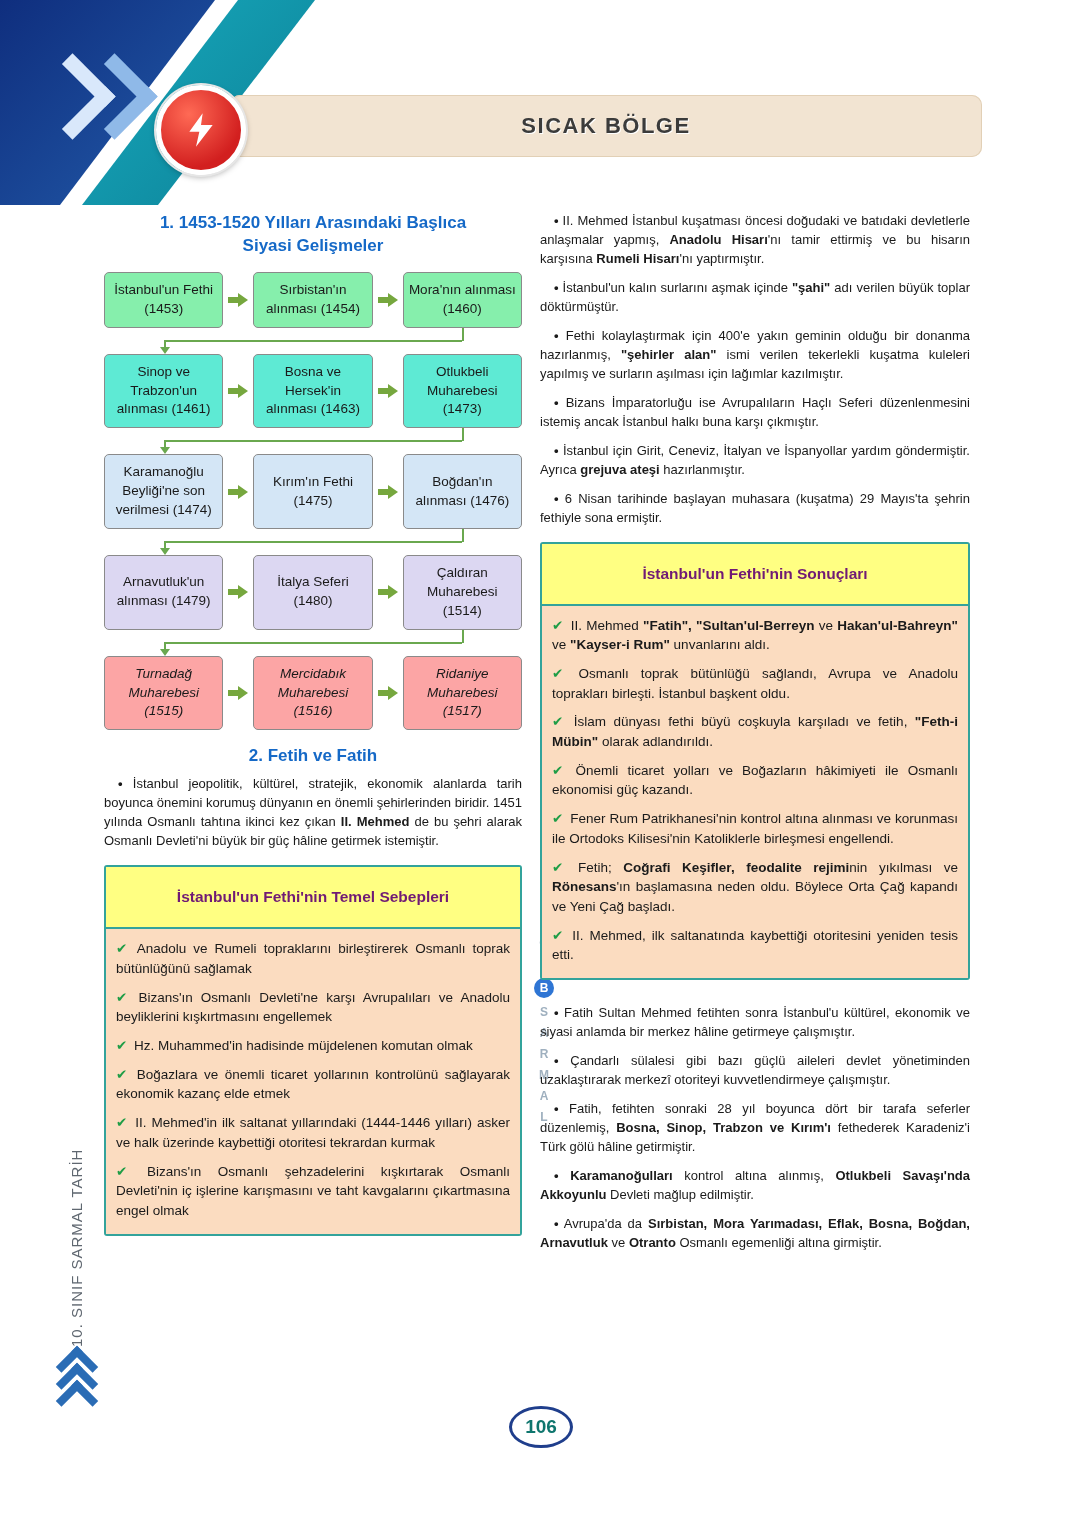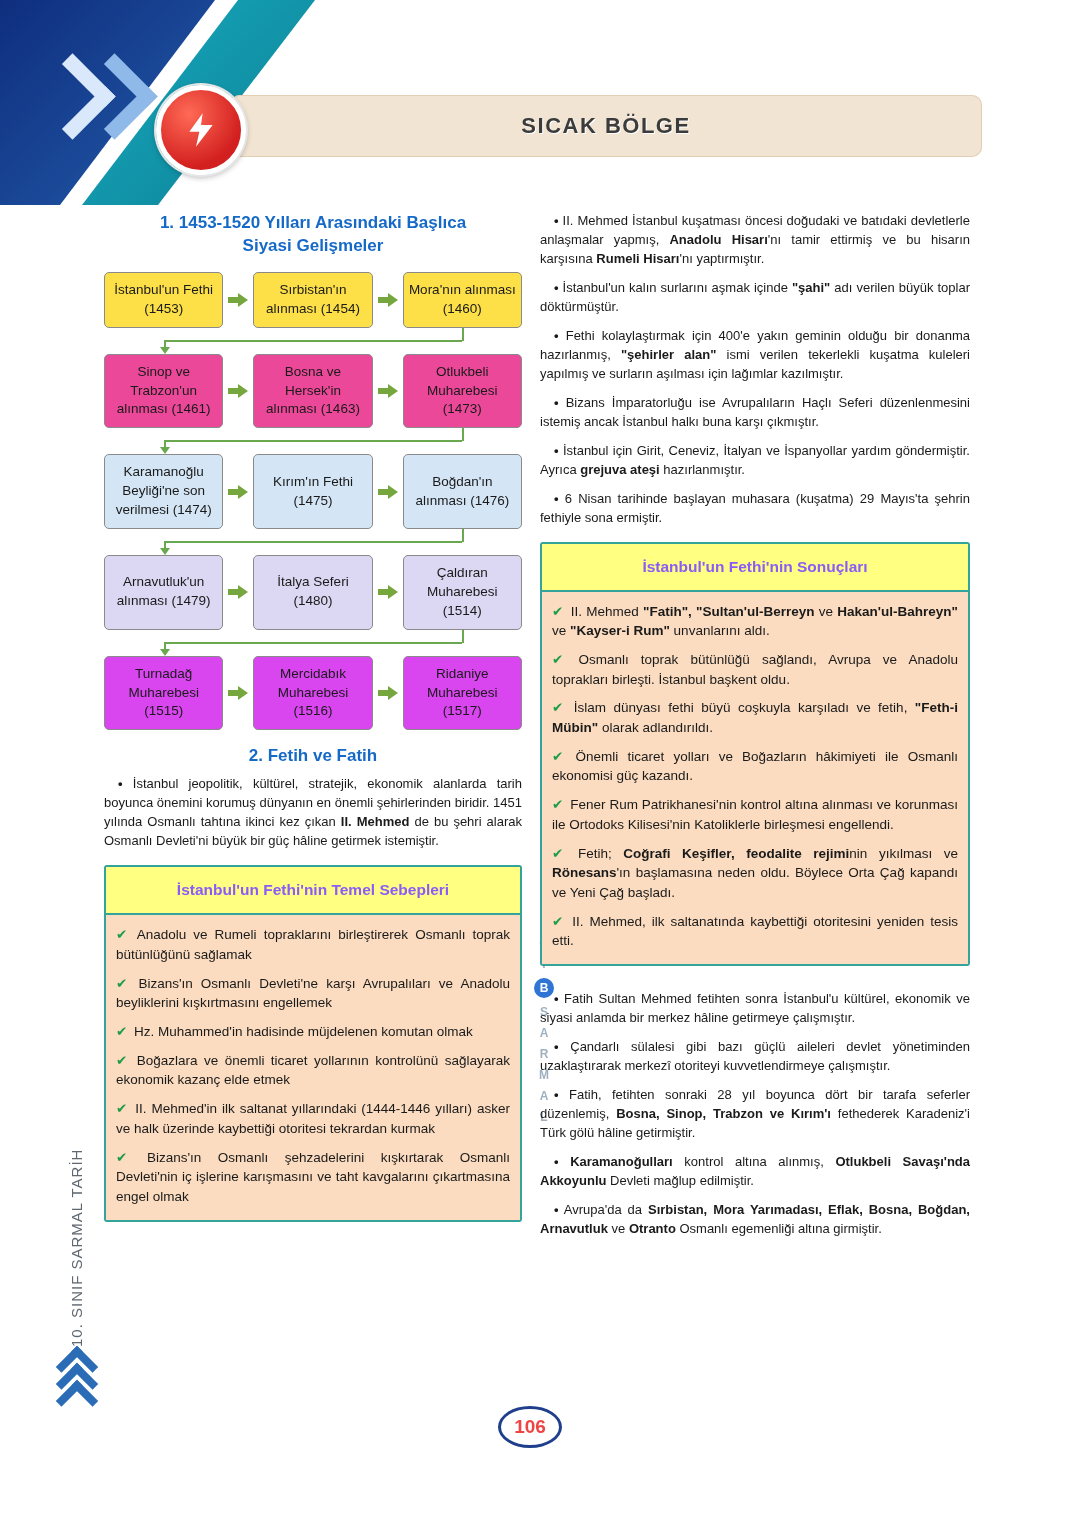--- a/index.html
+++ b/index.html
@@ -35,60 +35,60 @@
   .upchev{width:22px;height:22px;border-top:8px solid #2a6cb5;border-left:8px solid #2a6cb5;
           transform:rotate(45deg);margin-bottom:-13px;}
 
   
   .divider{position:absolute;left:535px;top:873px;width:18px;display:flex;flex-direction:column;
            align-items:center;gap:7px;color:#9fb0bf;font-size:12px;font-weight:bold;}
   .divider-logo{width:20px;height:20px;border-radius:50%;background:#2e75d4;color:#fff;
                 display:flex;align-items:center;justify-content:center;font-size:12px;font-weight:bold;}
 
   
-  .page-num{position:absolute;left:498px;top:1406px;width:58px;height:36px;border:3px solid #1f3e8c;
+  .page-num{position:absolute;left:509px;top:1406px;width:58px;height:36px;border:3px solid #1f3e8c;
             border-radius:50%;background:#fff;display:flex;align-items:center;justify-content:center;
-            font-weight:bold;color:#ef4444;font-size:19px;}
+            font-weight:bold;color:#0f766e;font-size:19px;}
 
   
   .content{position:absolute;left:104px;top:212px;width:886px;display:flex;gap:18px;}
   .col-left{width:418px;}
   .col-right{width:430px;}
 
   .sec-title{color:#1569c7;font-weight:bold;font-size:17px;text-align:center;line-height:1.35;margin:0 0 14px 0;}
   .sec2-title{color:#1569c7;font-weight:bold;font-size:17px;text-align:center;margin:16px 0 9px 0;}
 
   
   .flow-row{display:flex;align-items:stretch;}
   .fbox{flex:1;border:1px solid #8a8a8a;border-radius:5px;padding:8px 4px;font-size:13.5px;
         text-align:center;display:flex;align-items:center;justify-content:center;line-height:1.4;}
-  .c-pink{background:#fde047;}
-  .c-peach{background:#ec4899;}
+  .c-pink{background:#86efac;}
+  .c-peach{background:#5eead4;}
   .c-blue{background:#d4e6f6;}
   .c-purple{background:#dcd7f2;}
-  .c-green{background:#d946ef;}
+  .c-green{background:#fca5a5;font-style:italic;}
   .harrow{width:30px;display:flex;align-items:center;justify-content:center;}
   .harrow::before{content:"";width:10px;height:6px;background:#76a73e;}
   .harrow::after{content:"";border-left:10px solid #76a73e;border-top:7px solid transparent;border-bottom:7px solid transparent;}
   .vconn{position:relative;height:26px;}
   .vconn .l1{position:absolute;top:0;height:13px;left:85.7%;width:2px;background:#6aa84f;}
   .vconn .l2{position:absolute;top:12px;left:14.3%;right:14.3%;height:2px;background:#6aa84f;}
   .vconn .l3{position:absolute;top:12px;height:8px;left:14.3%;width:2px;background:#6aa84f;}
   .vconn .ah{position:absolute;top:19px;left:calc(14.3% - 4px);border-top:7px solid #6aa84f;
              border-left:5px solid transparent;border-right:5px solid transparent;}
 
   
   .para,.bullet{font-size:13px;text-align:justify;line-height:1.46;margin:0 0 10px 0;}
   .bullet{text-indent:14px;}
   .bdot{font-weight:bold;}
 
   
   .infobox{border:2px solid #33a39b;border-radius:3px;margin-top:14px;}
   .infobox-header{background:#ffff82;text-align:center;font-weight:bold;font-size:15.5px;
-                  padding:14px 6px;border-bottom:2px solid #33a39b;color:#8b5cf6;}
+                  padding:21px 6px;border-bottom:2px solid #33a39b;color:#701a75;}
   .infobox-body{background:#fbdcc0;padding:10px 10px 4px 10px;}
   .check-item{font-size:13.5px;text-align:justify;line-height:1.46;margin:0 0 9px 0;}
   .check{color:#1f9d46;font-weight:bold;margin-right:3px;}
 
   .mt26{margin-top:24px;}
 </style>
 </head>
 <body>
 
 <div class="page">

